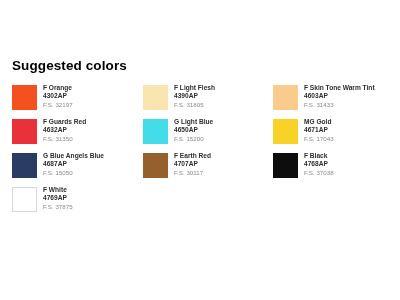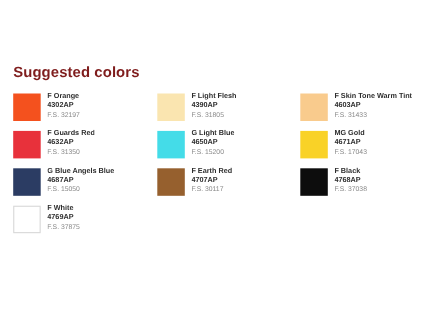--- a/index.html
+++ b/index.html
@@ -25,21 +25,21 @@
   #panel {
     position: absolute;
     left: 0px;
     top: 58px;
     width: 400px;
   }
 
   #section-title {
     font-size: 13.5px;
     font-weight: bold;
-    color: #7f1d1d;
+    color: #000000;
     letter-spacing: 0.1px;
     margin: 0 0 10px 12px;
     line-height: 16px;
   }
 
   .swatch-grid {
     display: grid;
     grid-template-columns: 131px 130px 139px;
     row-gap: 0px;
     column-gap: 0px;

